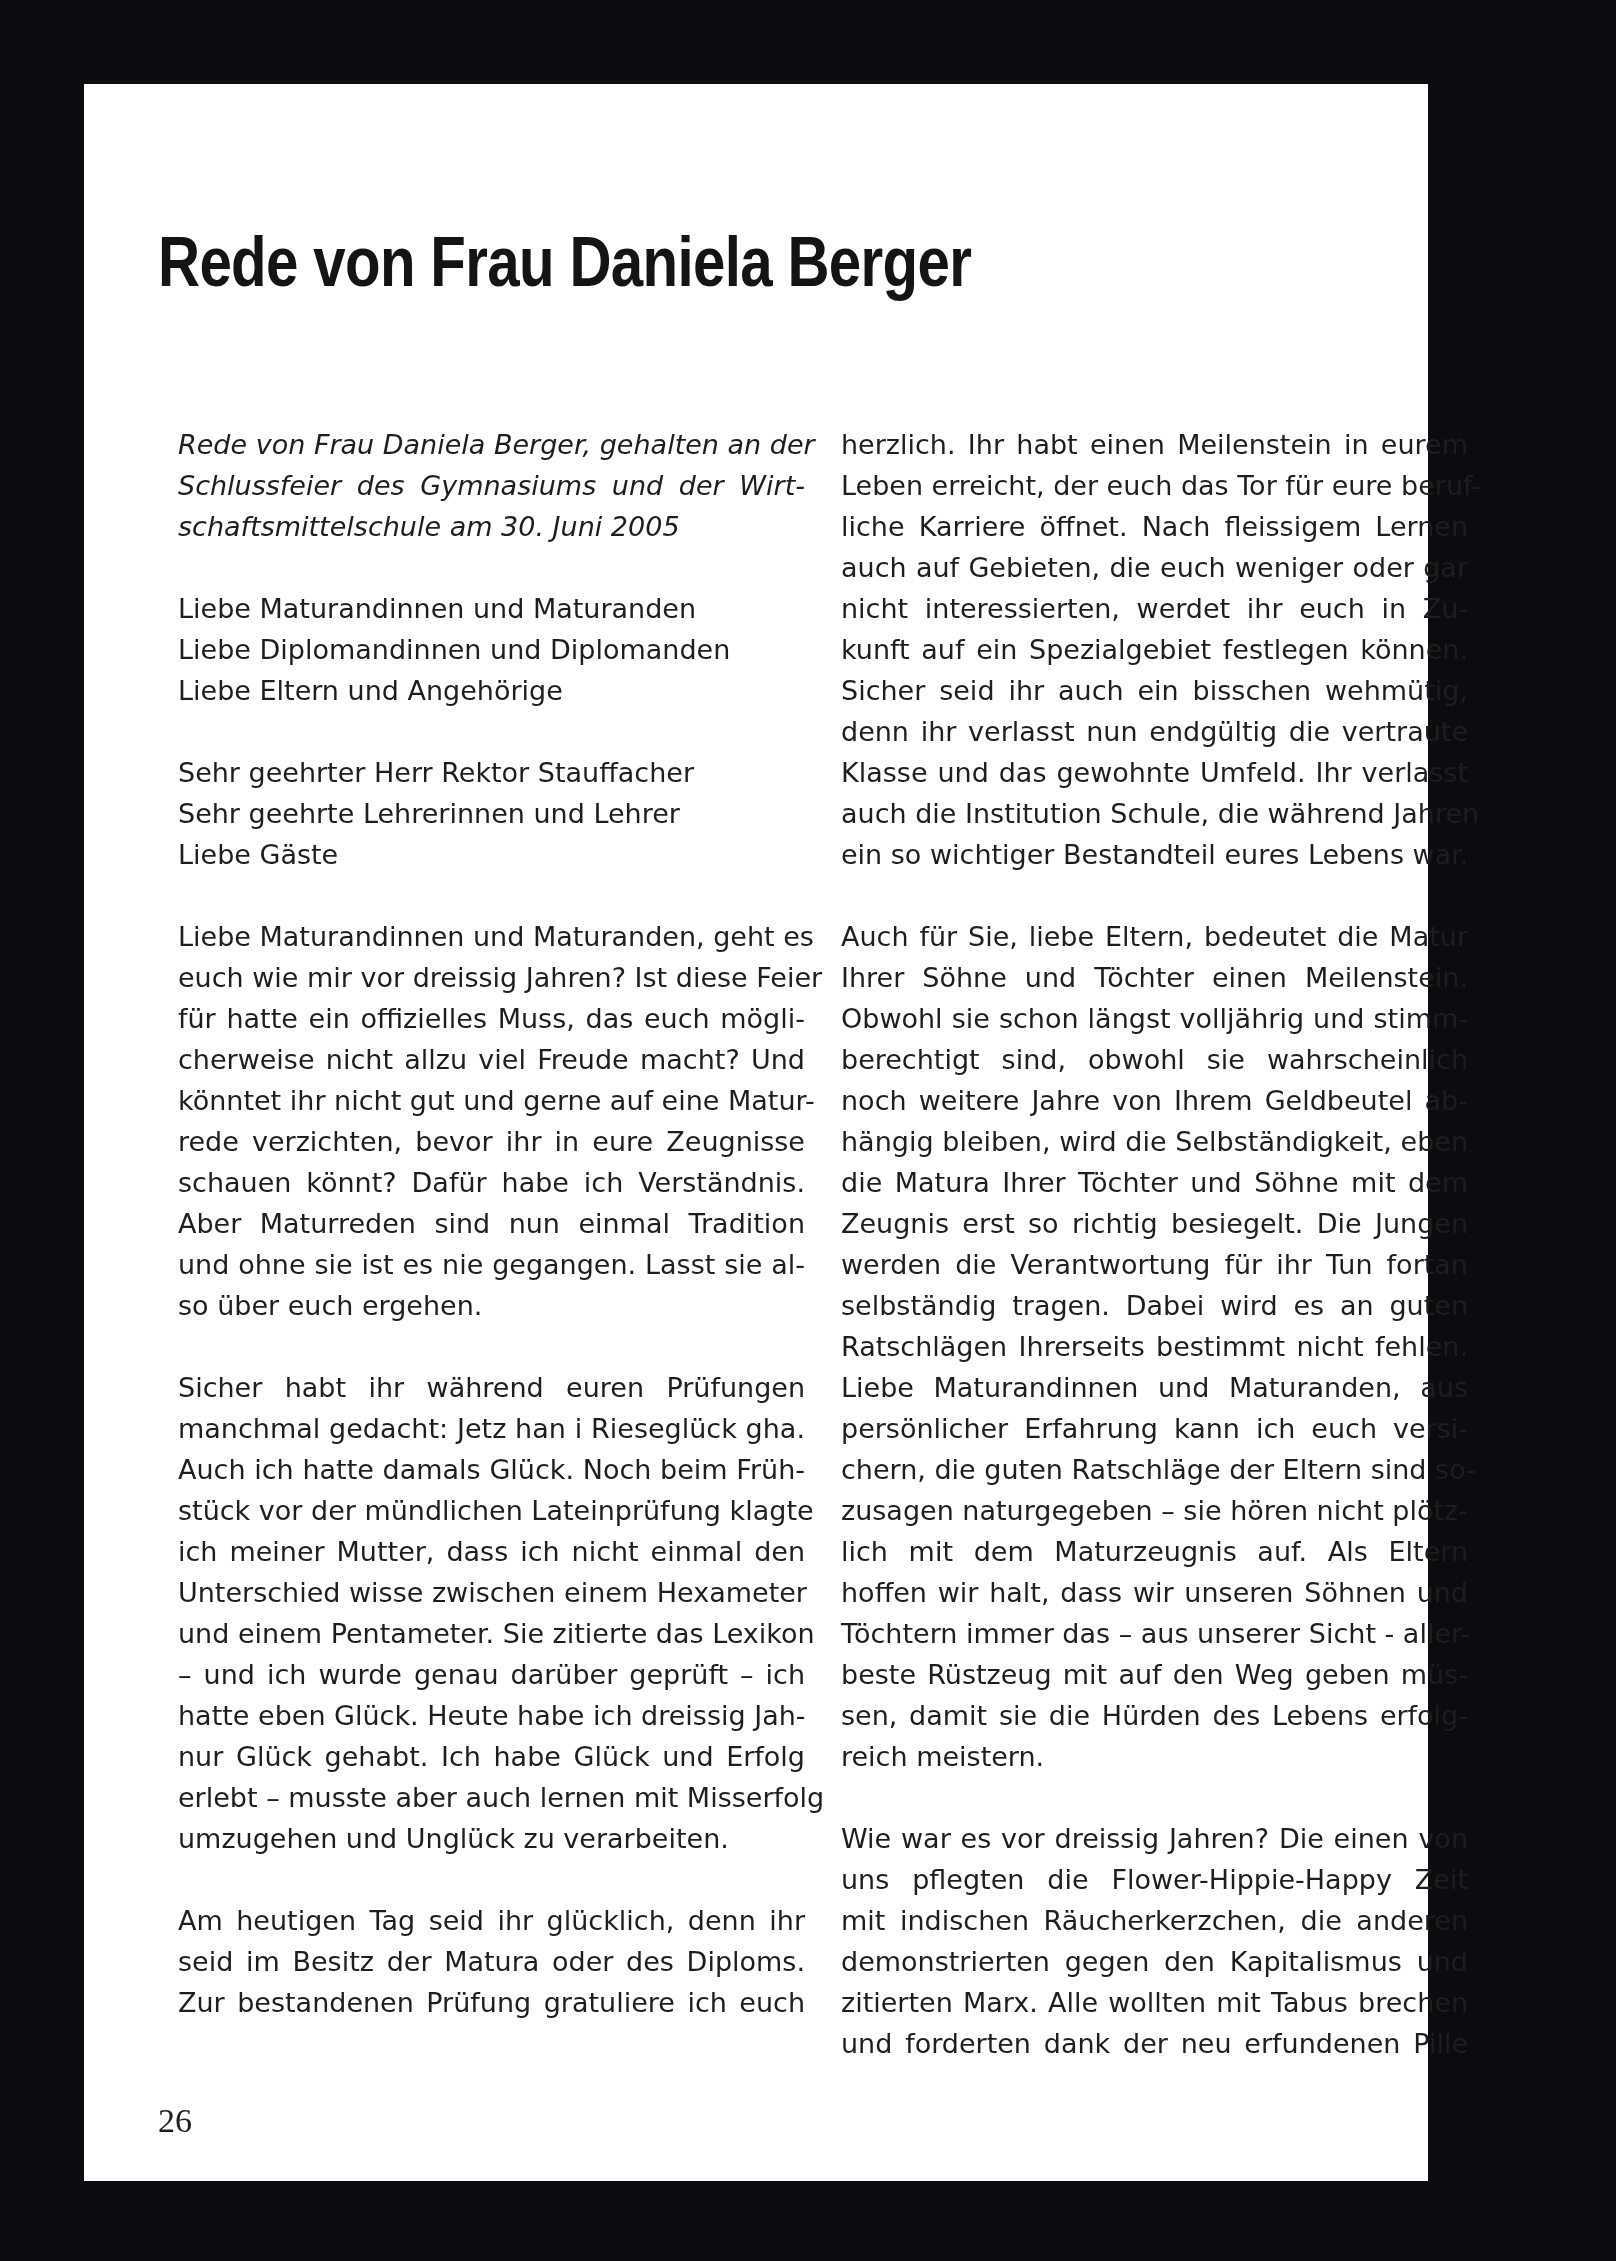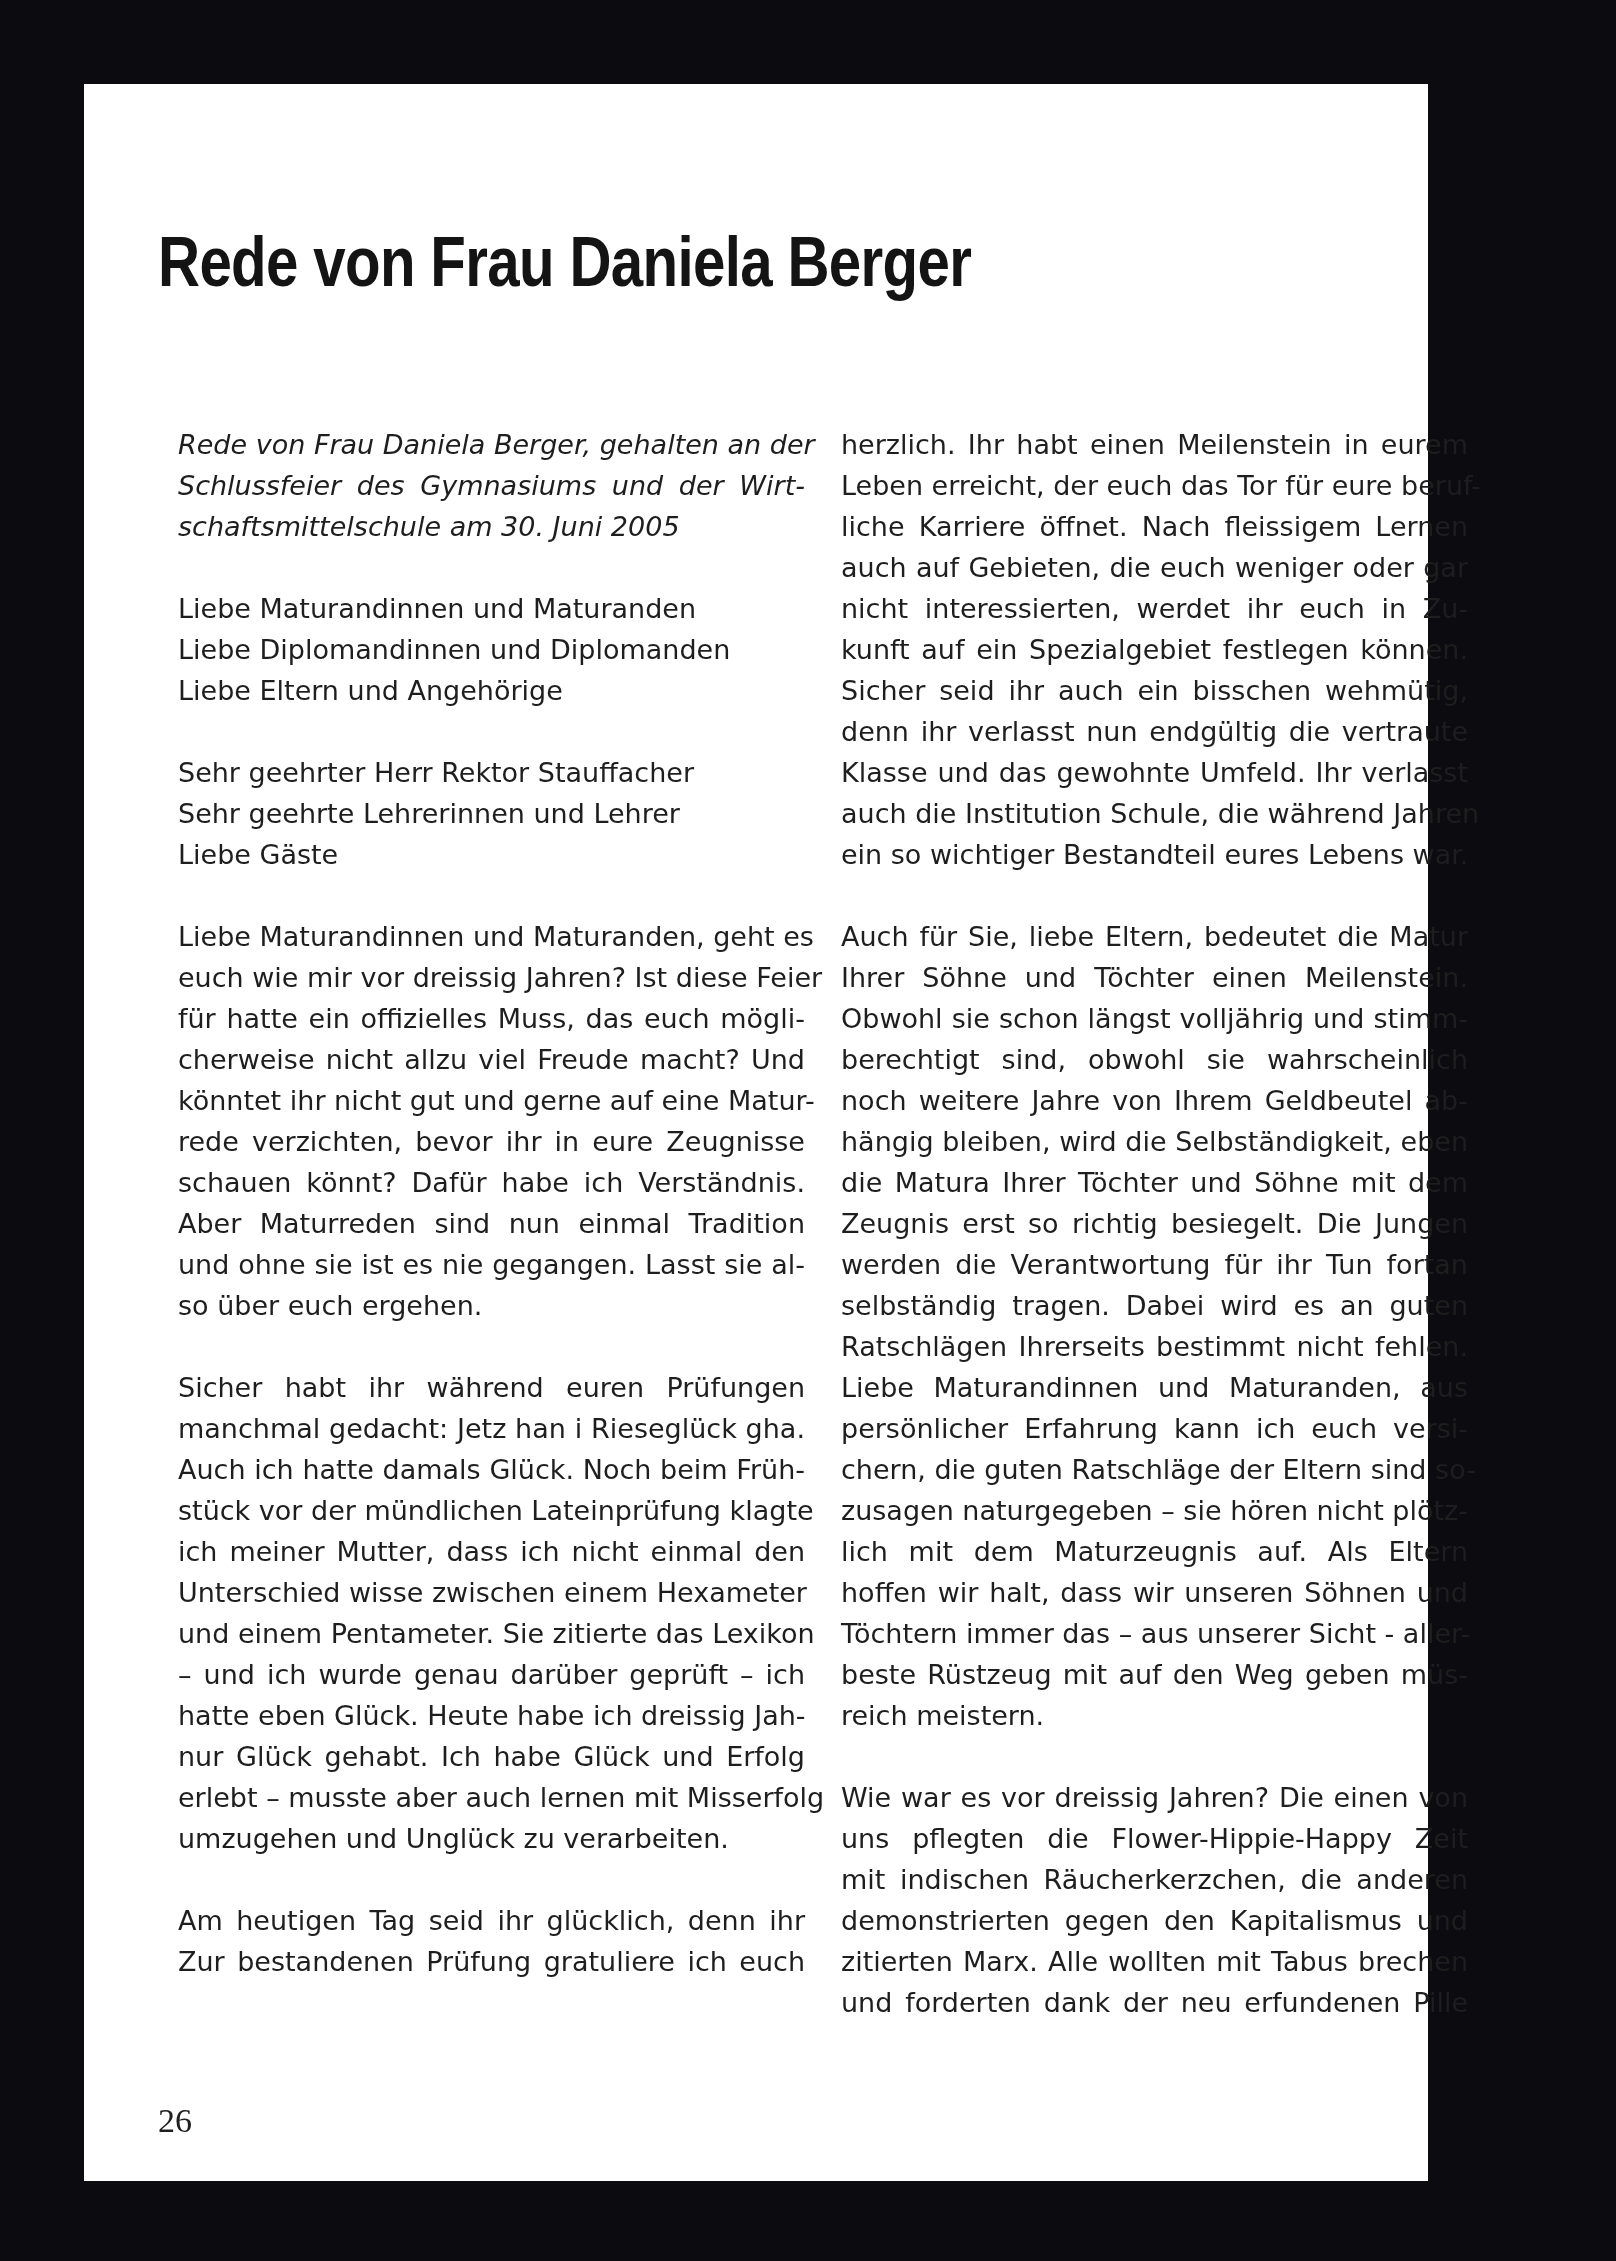--- a/index.html
+++ b/index.html
@@ -106,20 +106,21 @@
         <span class="line">Unterschied wisse zwischen einem Hexameter</span>
         <span class="line">und einem Pentameter. Sie zitierte das Lexikon</span>
         <span class="line">– und ich wurde genau darüber geprüft – ich</span>
         <span class="line">hatte eben Glück. Heute habe ich dreissig Jah-</span>
         <span class="line">nur Glück gehabt. Ich habe Glück und Erfolg</span>
         <span class="line">erlebt – musste aber auch lernen mit Misserfolg</span>
         <span class="line end">umzugehen und Unglück zu verarbeiten.</span>
       </div>
     <div class="para last">
         <span class="line">Am heutigen Tag seid ihr glücklich, denn ihr</span>
+        <span class="line">seid im Besitz der Matura oder des Diploms.</span>
         <span class="line">Zur bestandenen Prüfung gratuliere ich euch</span>
       </div>
   </div>
 
   <div class="col right">
     <div class="para">
         <span class="line">herzlich. Ihr habt einen Meilenstein in eurem</span>
         <span class="line">Leben erreicht, der euch das Tor für eure beruf-</span>
         <span class="line">liche Karriere öffnet. Nach fleissigem Lernen</span>
         <span class="line">auch auf Gebieten, die euch weniger oder gar</span>
@@ -144,20 +145,21 @@
         <span class="line">selbständig tragen. Dabei wird es an guten</span>
         <span class="line">Ratschlägen Ihrerseits bestimmt nicht fehlen.</span>
         <span class="line">Liebe Maturandinnen und Maturanden, aus</span>
         <span class="line">persönlicher Erfahrung kann ich euch versi-</span>
         <span class="line">chern, die guten Ratschläge der Eltern sind so-</span>
         <span class="line">zusagen naturgegeben – sie hören nicht plötz-</span>
         <span class="line">lich mit dem Maturzeugnis auf. Als Eltern</span>
         <span class="line">hoffen wir halt, dass wir unseren Söhnen und</span>
         <span class="line">Töchtern immer das – aus unserer Sicht - aller-</span>
         <span class="line">beste Rüstzeug mit auf den Weg geben müs-</span>
+        <span class="line">sen, damit sie die Hürden des Lebens erfolg-</span>
         <span class="line end">reich meistern.</span>
       </div>
     <div class="para last">
         <span class="line">Wie war es vor dreissig Jahren? Die einen von</span>
         <span class="line">uns pflegten die Flower-Hippie-Happy Zeit</span>
         <span class="line">mit indischen Räucherkerzchen, die anderen</span>
         <span class="line">demonstrierten gegen den Kapitalismus und</span>
         <span class="line">zitierten Marx. Alle wollten mit Tabus brechen</span>
         <span class="line">und forderten dank der neu erfundenen Pille</span>
       </div>

